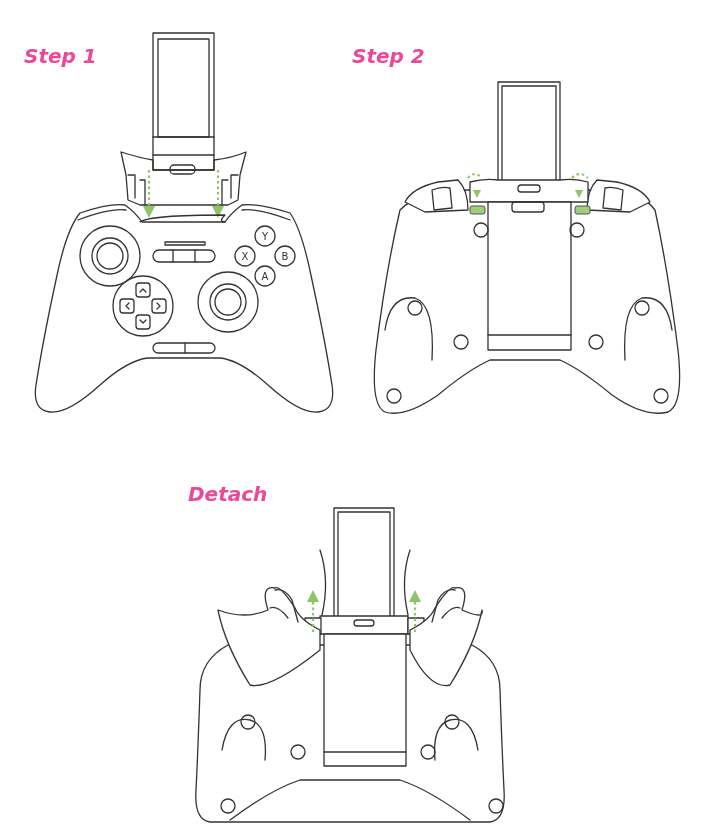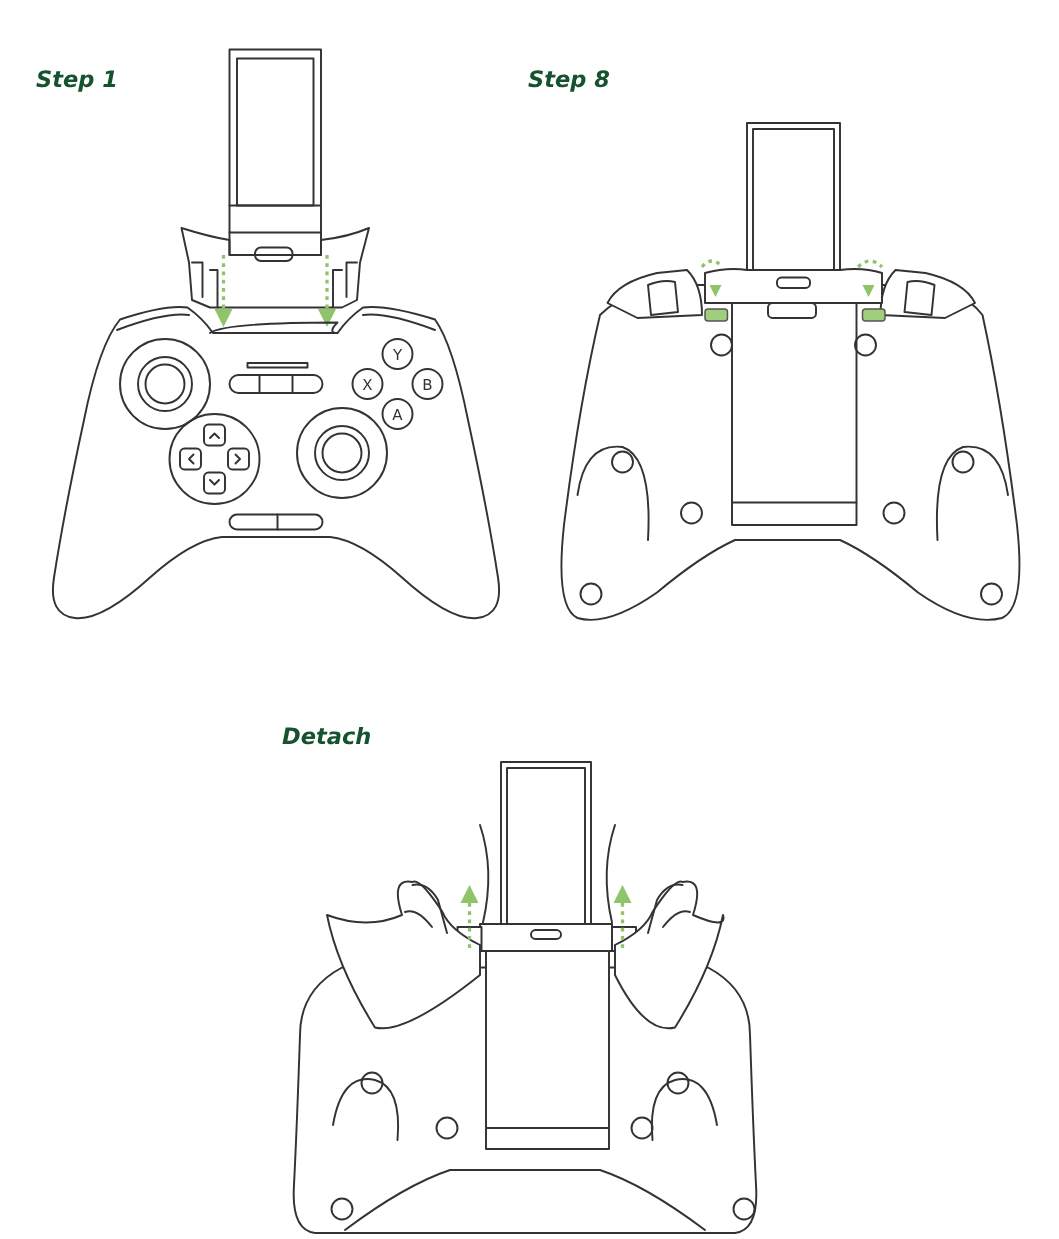--- a/index.html
+++ b/index.html
@@ -1,31 +1,31 @@
 <!DOCTYPE html>
 <html><head>
 <meta charset="utf-8">
 <style>
   html,body{margin:0;padding:0;background:#ffffff;}
   body{width:706px;height:826px;position:relative;overflow:hidden;font-family:"DejaVu Sans",sans-serif;}
-  .label{position:absolute;font-family:"DejaVu Sans",sans-serif;font-weight:bold;font-style:italic;font-size:15px;color:#14532d;}
+  .label{position:absolute;font-family:"DejaVu Sans",sans-serif;font-weight:bold;font-style:italic;font-size:20px;color:#ec4899;}
   .panel{position:absolute;}
   svg{display:block;}
   .ln{fill:none;stroke:#333;stroke-width:1.3;stroke-linejoin:round;stroke-linecap:round;}
   .lnw{fill:#fff;stroke:#333;stroke-width:1.3;stroke-linejoin:round;}
   .grn{fill:none;stroke:#8fc46a;stroke-width:2.2;stroke-dasharray:2.5 3;}
   .grnf{fill:#8fc46a;}
   .grnbox{fill:#9fce7d;stroke:#555;stroke-width:1;}
 </style>
 </head>
 <body>
 
 <div class="label" style="left:24px;top:44px;">Step 1</div>
 
-<div class="label" style="left:352px;top:44px;">Step 8</div>
+<div class="label" style="left:352px;top:44px;">Step 2</div>
 
 <div class="label" style="left:188px;top:482px;">Detach</div>
 
 <div class="panel" style="left:0;top:0;">
 <svg width="360" height="420" viewBox="0 0 360 420">
 
   <g>
     <rect class="lnw" x="153" y="33" width="61" height="122"></rect>
     <rect class="ln" x="158" y="39" width="51" height="98"></rect>
     <line class="ln" x1="153" y1="137" x2="214" y2="137"></line>

